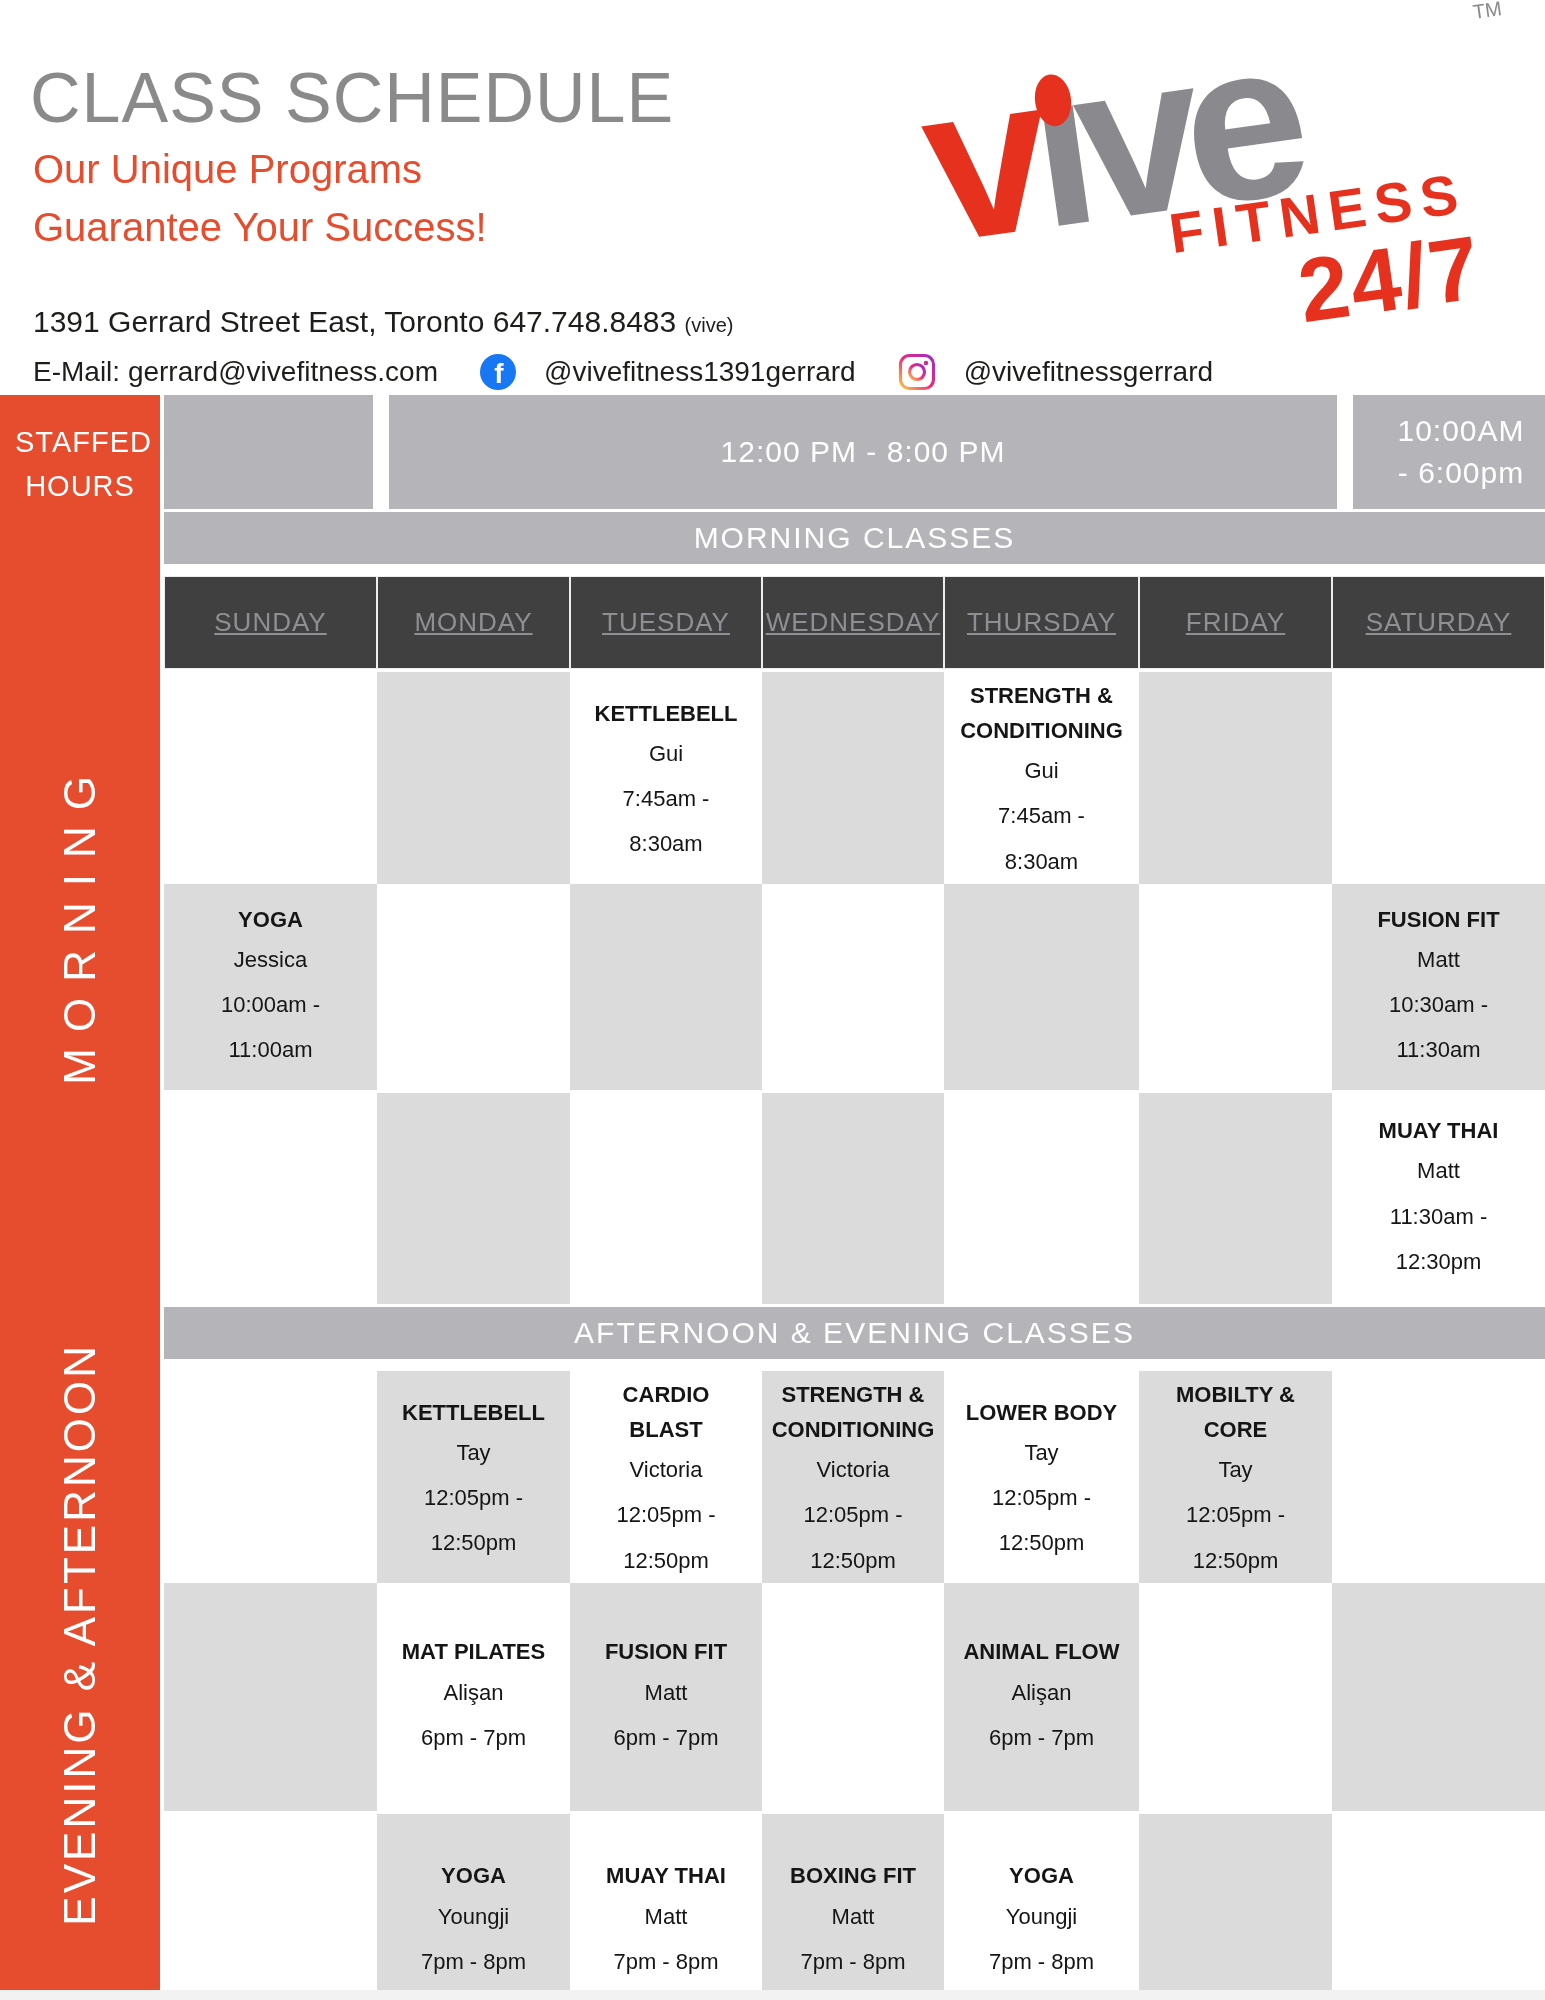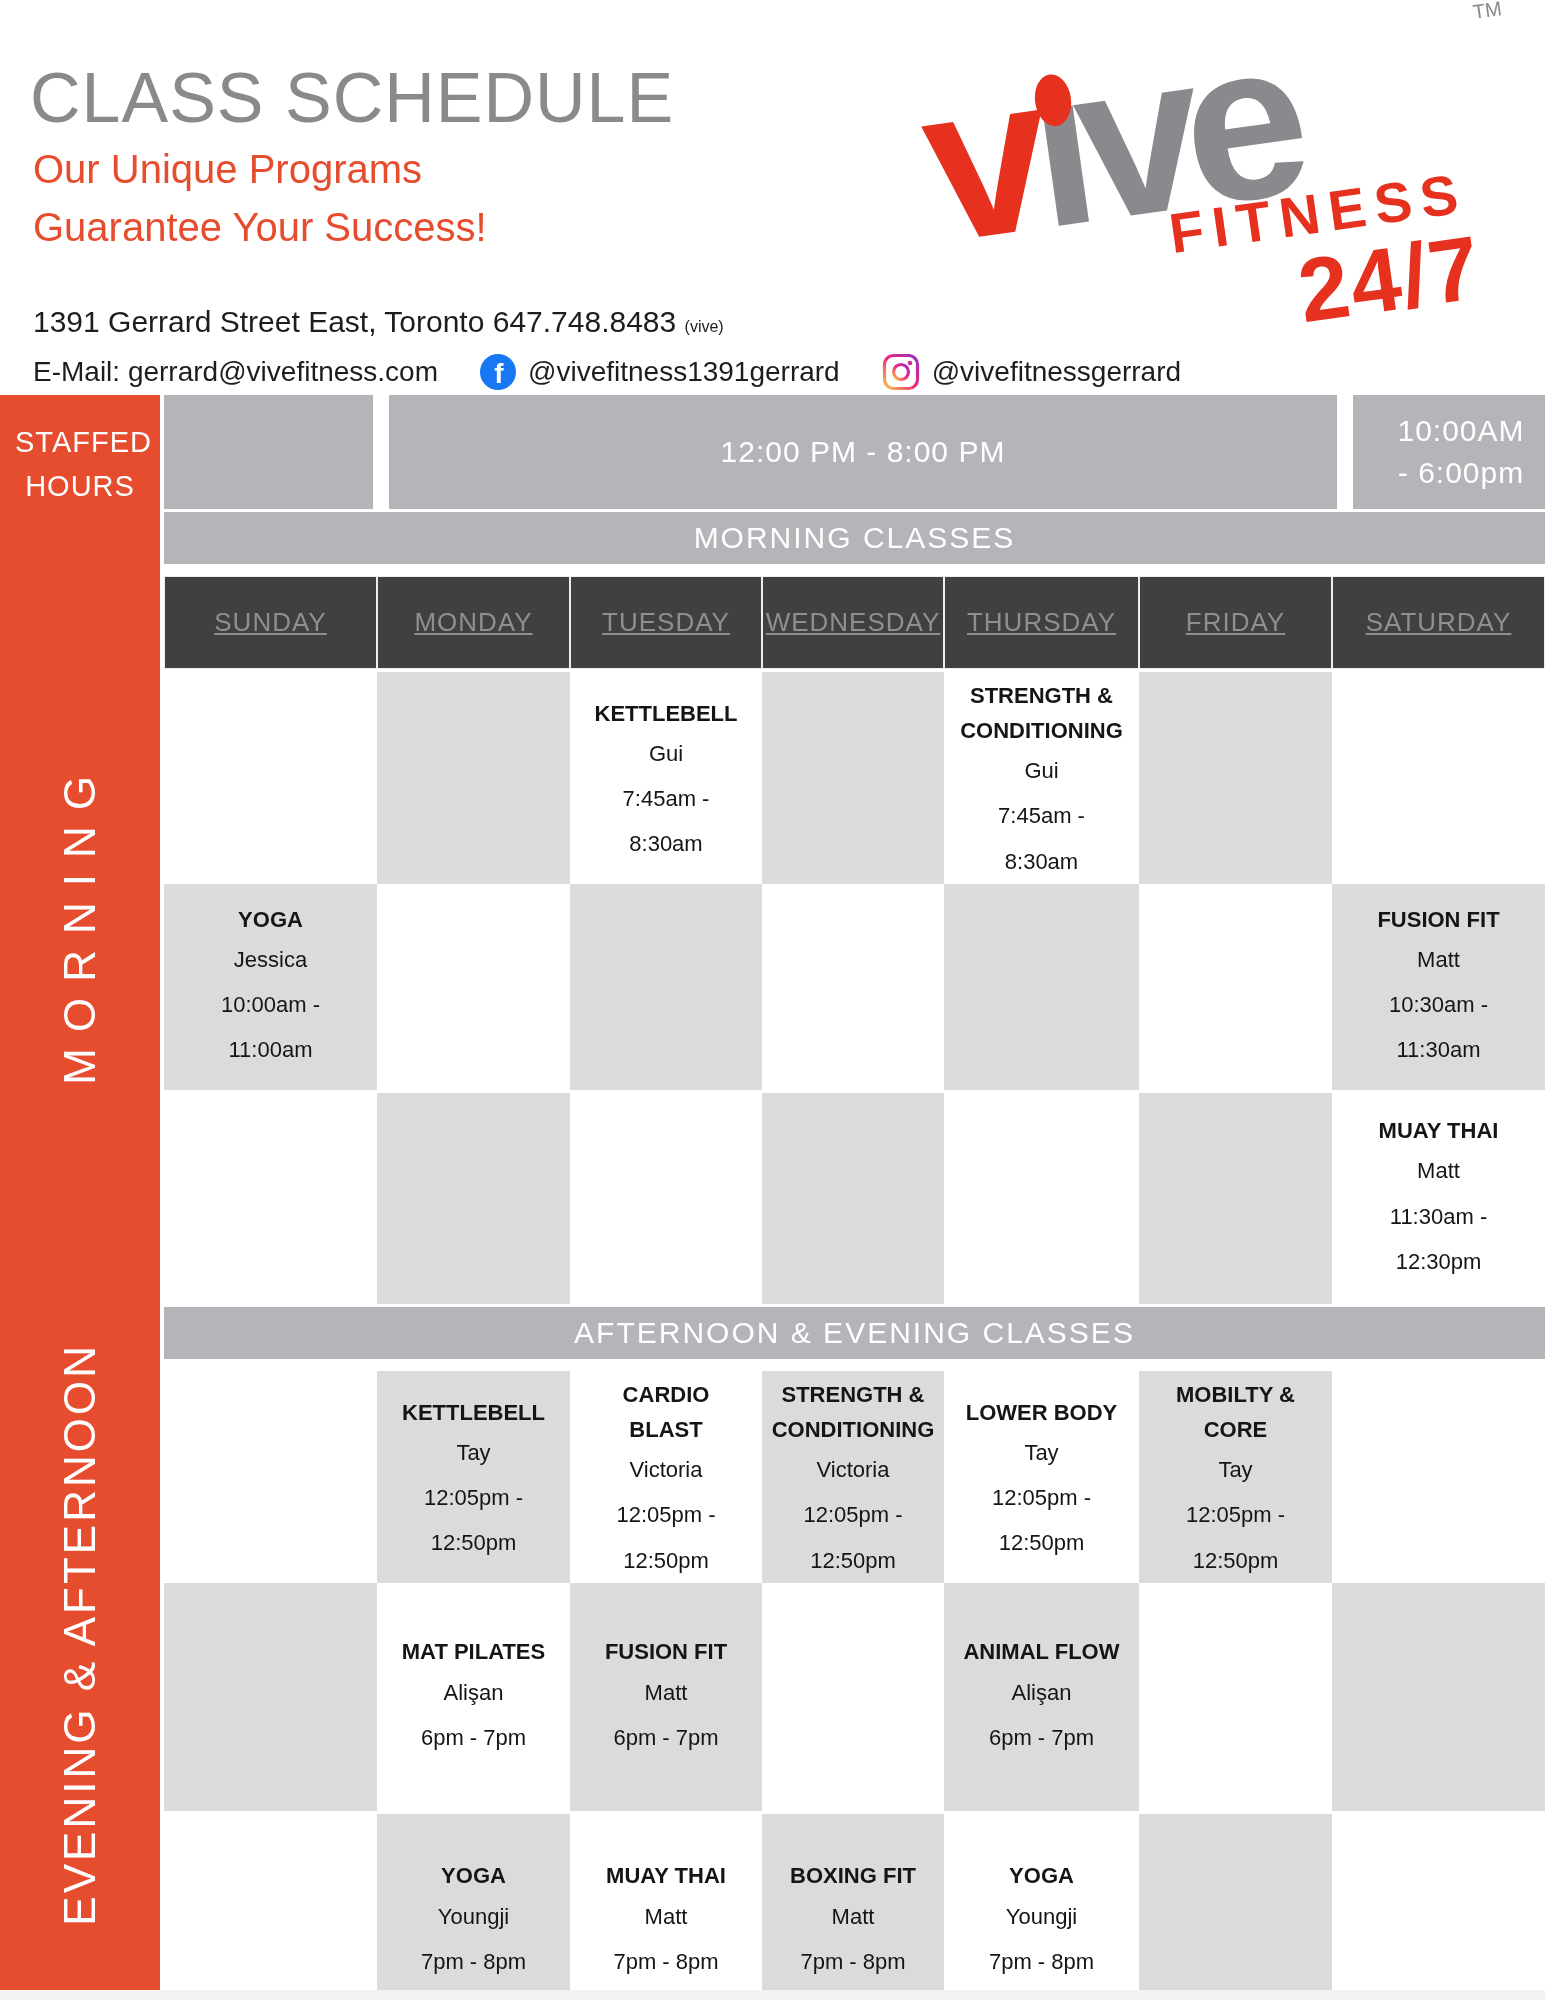--- a/index.html
+++ b/index.html
@@ -6,25 +6,25 @@
   html,body { background:#ffffff; }
   body { font-family:"Liberation Sans","DejaVu Sans",sans-serif; }
   .page { position:relative; width:1545px; height:2000px; background:#fff; overflow:hidden; }
 
   
   .page-title { position:absolute; left:30px; top:58px; font-size:70px; letter-spacing:1px;
                 color:var(--title-gray); font-weight:400; }
   .subtitle { position:absolute; left:33px; top:140px; font-size:40px; line-height:1.45;
               color:var(--accent); }
   .address-line { position:absolute; left:33px; top:305px; font-size:30px; color:var(--text-dark); }
-  .address-note { font-size:16px; }
+  .address-note { font-size:20px; }
   .contact-row { position:absolute; left:33px; top:350px; height:44px; display:flex; align-items:center;
                  font-size:28px; color:var(--text-dark); }
   .contact-row .gap-l { margin-left:42px; }
-  .contact-row .gap-s { margin-left:12px; }
+  .contact-row .gap-s { margin-left:28px; }
   .fb-svg, .ig-svg { display:block; }
 
   
   .logo { position:absolute; left:935px; top:22px; width:600px; height:375px; }
   .logo-rotate { position:relative; width:100%; height:100%; transform:rotate(-8deg); }
   .logo-word { font-size:222px; font-weight:bold; letter-spacing:-16px; line-height:0.92;
                color:var(--logo-gray); white-space:nowrap; }
   .lw-red { color:var(--logo-red); }
   .lw-i { position:relative; display:inline-block; }
   .lw-dot { position:absolute; left:10px; top:28px; width:36px; height:52px;

